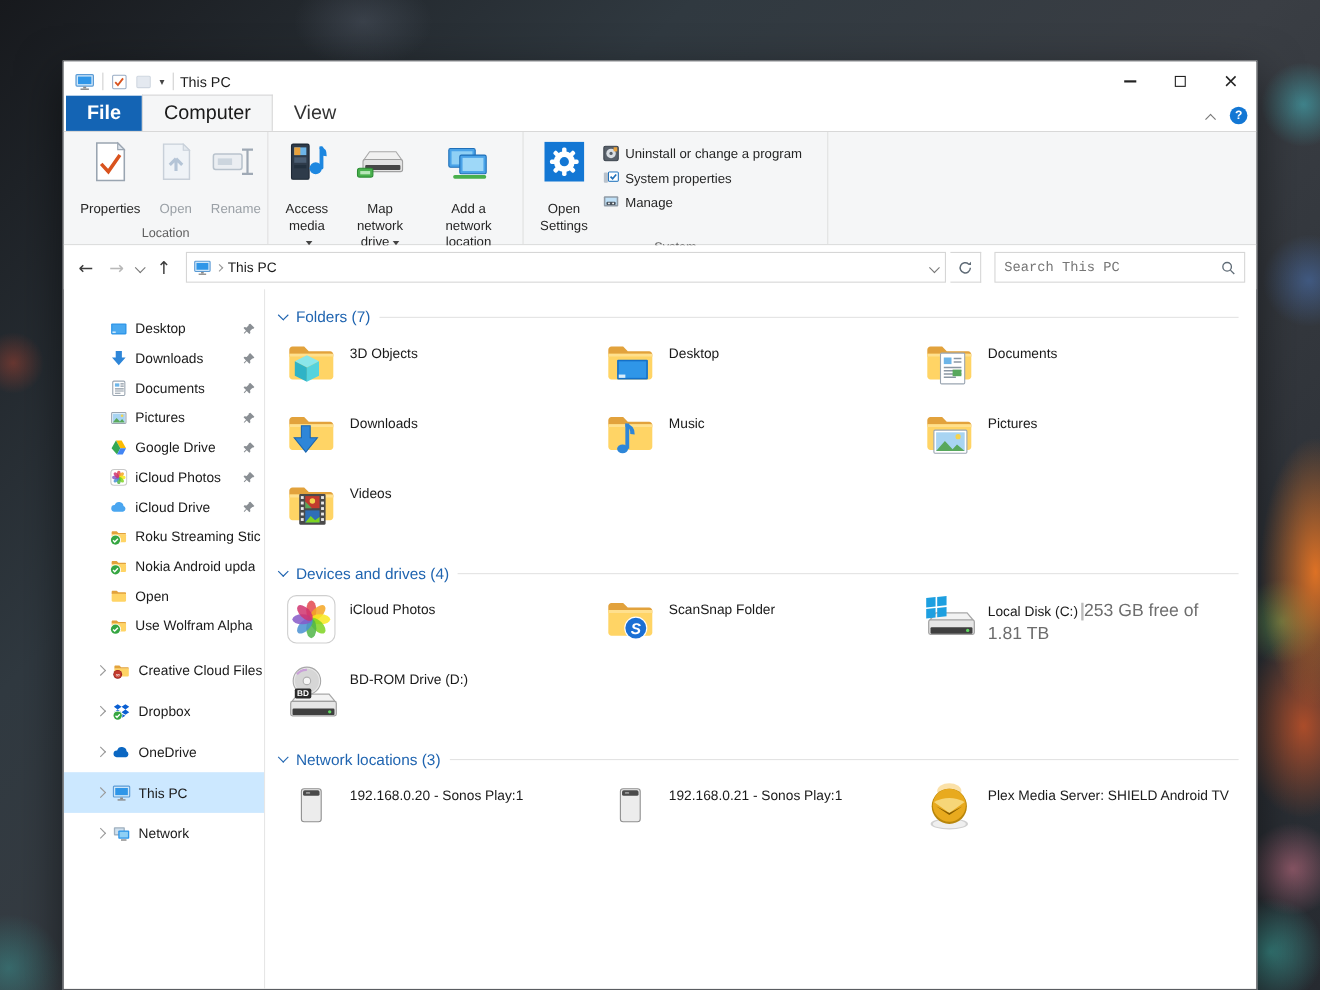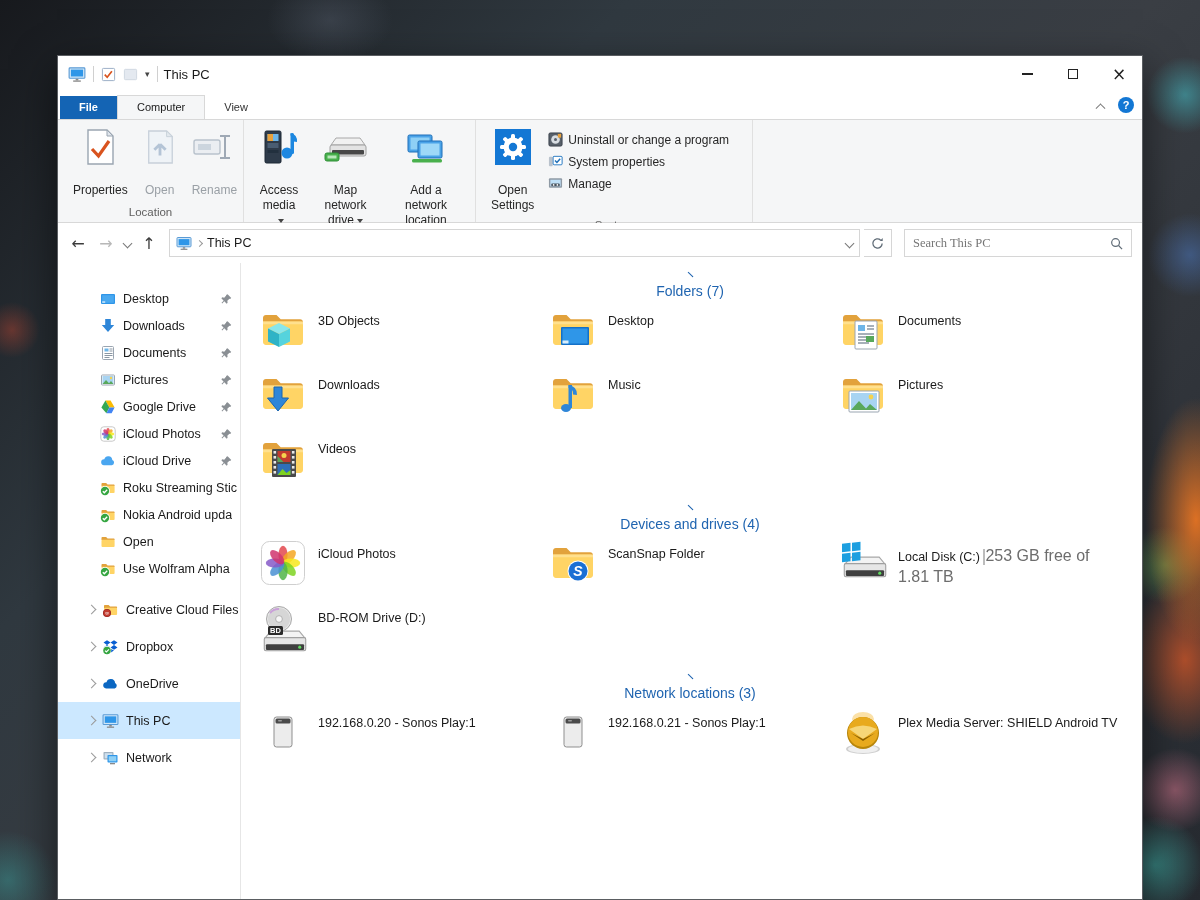--- a/index.html
+++ b/index.html
@@ -31,21 +31,21 @@
   .qat .sep{ width:1px; height:16px; background:#d0d0d0; }
   .qat .dd{ font-size:9px; color:#444; }
   .title-text{ font-size:13px; color:#1a1a1a; margin-left:6px; }
   .win-controls{ margin-left:auto; display:flex; height:100%; }
   .win-btn{ width:46px; height:100%; display:flex; align-items:center; justify-content:center; color:#222; }
   .glyph-min{ width:11px; height:1.4px; background:#222; }
   .glyph-max{ width:10px; height:10px; border:1.4px solid #222; }
   .glyph-close{ font-size:17px; line-height:1; font-family:"DejaVu Sans",sans-serif; }
   
   .tabs{ height:27px; background:#fff; display:flex; align-items:flex-end; position:relative; flex:0 0 auto; }
-  .tab{ padding:5px 19px 6px; font-size:11px; color:#333; }
+  .tab{ padding:5px 19px 6px; font-size:18px; color:#333; }
   .tab.file{ background:#1464b4; color:#fff; font-weight:bold; margin-left:2px; }
   .tab.selected{ background:#f5f6f7; border:1px solid #d8d8d8; border-bottom:none; color:#1a1a1a; }
   .tabs-right{ position:absolute; right:8px; top:5px; display:flex; align-items:center; gap:14px; }
   .chv{ display:inline-block; width:7px; height:7px; border-right:1.6px solid #777; border-bottom:1.6px solid #777; }
   .chv.up{ transform:rotate(-135deg) translate(-2px,-2px); }
   .chv.down{ transform:rotate(45deg); }
   .chv.right{ transform:rotate(-45deg); border-color:#9a9a9a; }
   .help-circle{ width:16px; height:16px; border-radius:50%; background:#1377d4; color:#fff; font-size:11px; font-weight:bold; display:flex; align-items:center; justify-content:center; }
   
   .ribbon{ height:104px; background:#f5f6f7; border-top:1px solid #d8d8d8; border-bottom:1px solid #d8d8d8; display:flex; flex:0 0 auto; }
@@ -61,34 +61,34 @@
   .caret{ display:inline-block; width:0; height:0; border-left:3.5px solid transparent; border-right:3.5px solid transparent; border-top:4px solid #444; vertical-align:middle; margin-left:3px; }
   
   .navrow{ height:40px; display:flex; align-items:center; padding:0 10px 0 8px; gap:4px; background:#fff; flex:0 0 auto; }
   .nav-arrow{ font-size:16px; color:#3c3c3c; width:24px; text-align:center; font-family:"DejaVu Sans",sans-serif; }
   .nav-arrow.disabled{ color:#b8b8b8; }
   .addr{ flex:1; height:28px; border:1px solid #d6d6d6; display:flex; align-items:center; padding:0 6px; gap:5px; margin-left:4px; }
   .addr-text{ font-size:12.5px; color:#1a1a1a; }
   .addr-dd{ margin-left:auto; padding-right:2px; }
   .refresh-btn{ width:28px; height:28px; border:1px solid #d6d6d6; border-left:none; display:flex; align-items:center; justify-content:center; }
   .search{ width:228px; height:28px; border:1px solid #d6d6d6; display:flex; align-items:center; margin-left:8px; padding:0 8px; }
-  .search input{ border:none; outline:none; flex:1; font-size:12.5px; color:#444; font-family:Liberation Serif, serif; background:transparent; }
+  .search input{ border:none; outline:none; flex:1; font-size:12.5px; color:#444; font-family:Liberation Mono, monospace; background:transparent; }
   .search input::placeholder{ color:#767676; }
   
   .content{ flex:1; display:flex; min-height:0; }
   .sidebar{ width:183px; flex:0 0 auto; padding-top:22px; border-right:1px solid #e6e6e6; overflow:hidden; }
   .side-row{ height:27px; display:flex; align-items:center; gap:7px; padding-left:14px; font-size:12.5px; color:#1a1a1a; white-space:nowrap; position:relative; }
   .side-row .lbl{ overflow:hidden; }
   .side-row.child{ padding-left:42px; }
   .side-row.root{ height:37px; padding-left:30px; }
   .side-row.selected{ background:#cce8ff; }
   .pin{ position:absolute; right:8px; top:50%; transform:translateY(-50%); }
   .side-gap{ height:9px; }
   .main{ flex:1; padding:14px 0 0 13px; overflow:hidden; }
-  .sect-head{ display:flex; align-items:center; gap:8px; height:22px; margin:0 16px 6px 0;flex-direction:column; }
+  .sect-head{ display:flex; align-items:center; gap:8px; height:22px; margin:0 16px 6px 0; }
   .sect-title{ font-size:14px; color:#1f64b0; white-space:nowrap; }
   .sect-head .rule{ flex:1; height:1px; background:#e3e3e3; }
   .sect-head .chv{ border-color:#1f64b0; margin-top:-3px; }
   .tiles{ display:grid; grid-template-columns:290px 290px 290px; grid-auto-rows:64px; margin-bottom:13px; }
   .tile{ display:flex; gap:10px; padding:2px 4px; align-items:flex-start; border-radius:2px; }
   .tile .ticon{ width:50px; height:50px; flex:0 0 auto; display:flex; align-items:flex-start; justify-content:center; }
   .tile .tlabel{ font-size:12.5px; color:#1a1a1a; padding-top:6px; line-height:1.3; }
   .disk-info{ padding-top:3px; }
   .disk-bar{ width:168px; height:14px; border:1px solid #bcbcbc; background:#e9e9e9; margin:4px 0 3px; }
   .disk-fill{ height:100%; background:#26a0da; }

